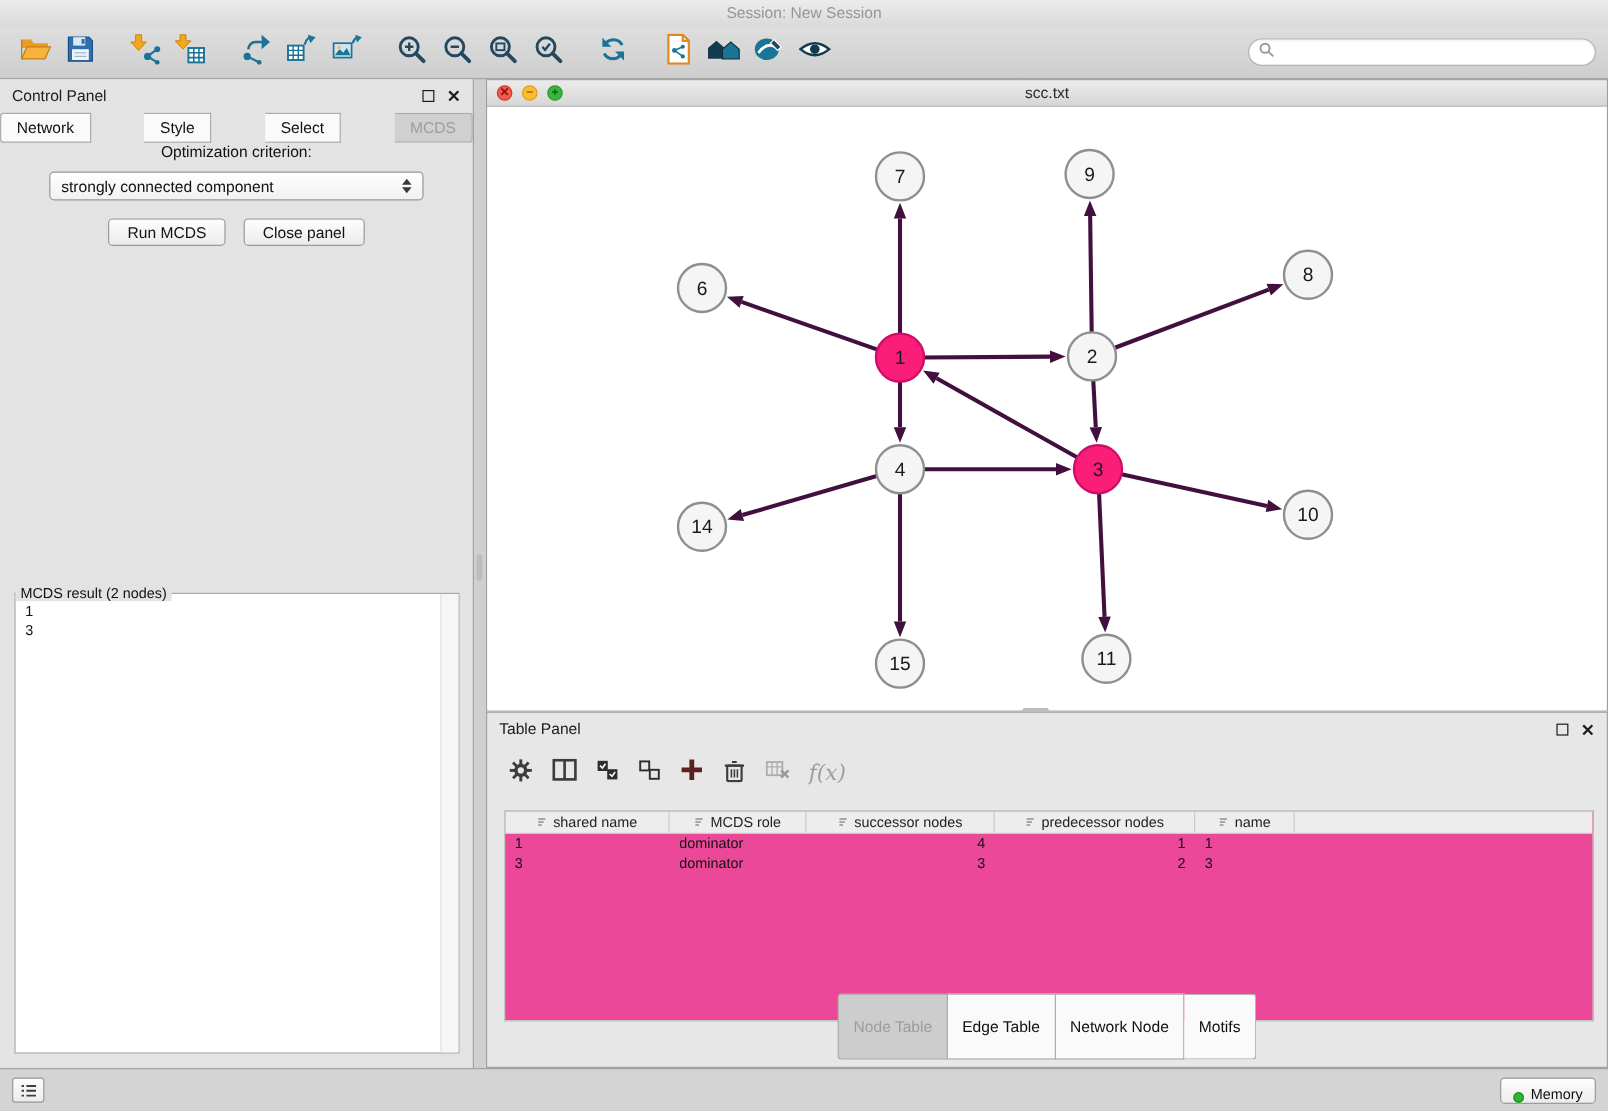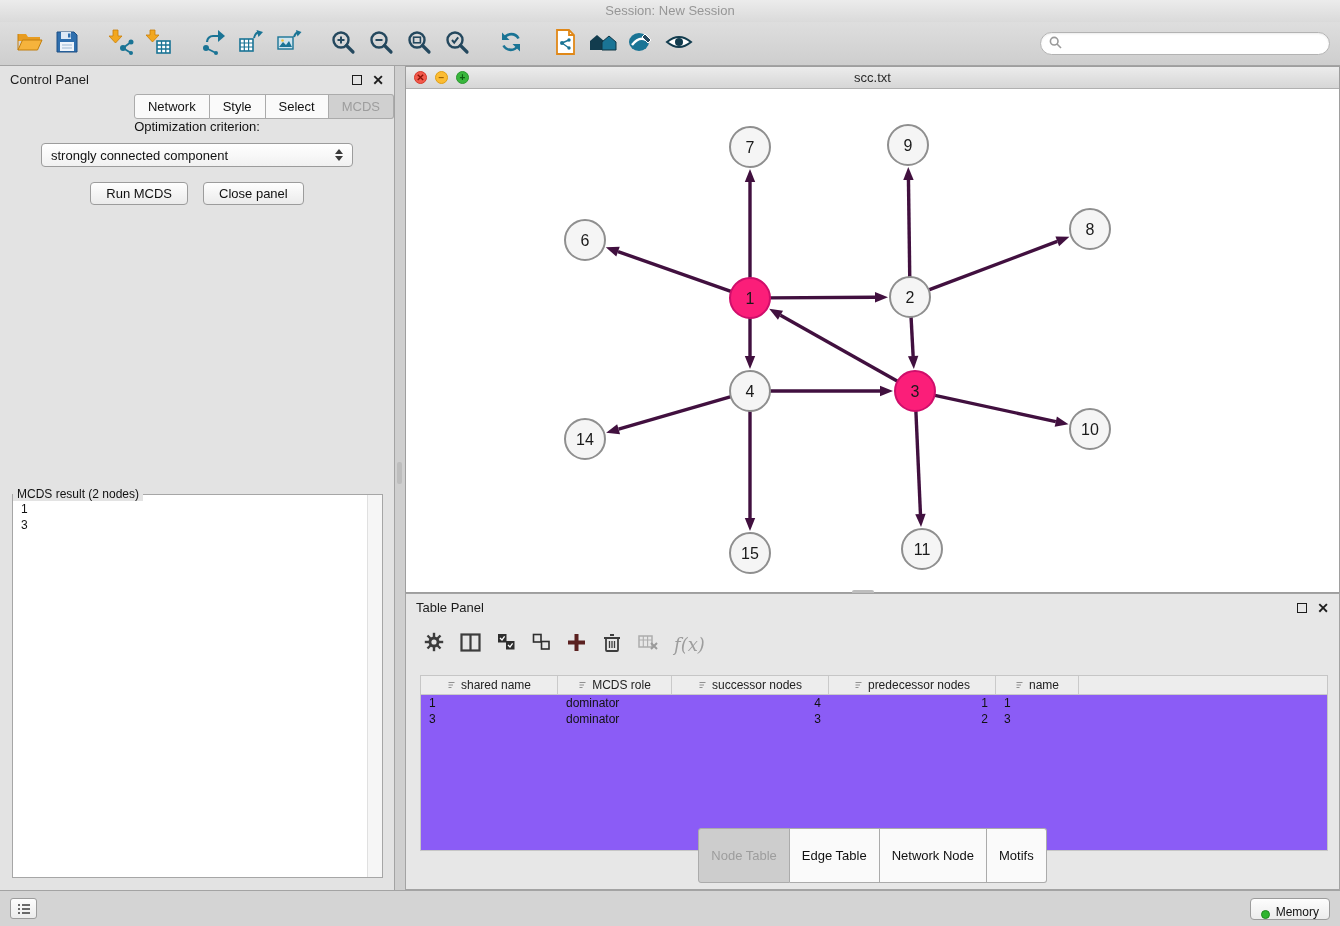--- a/index.html
+++ b/index.html
@@ -25,21 +25,21 @@
 
   
   .panel-header { height:27px; display:flex; align-items:center; padding:0 10px; font-size:13px; color:#1c1c1c; }
   .win-icons { margin-left:auto; display:flex; gap:10px; align-items:center; }
   .float-icon { width:10px; height:10px; border:1.6px solid #1c1c1c; display:inline-block; }
   .close-x { font-size:14px; font-weight:bold; color:#1c1c1c; line-height:10px; }
 
   
   .control-panel { position:absolute; left:0; top:66px; width:395px; height:824px;
     background:#e3e3e3; border-right:1px solid #a3a3a3; }
-  .cp-tabs { display:flex; justify-content:flex-end; margin-top:1px; }
+  .cp-tabs { display:flex; justify-content:space-between; margin-top:1px; }
   .cp-tab { font-size:13px; padding:4px 13px; background:#fafafa; border:1px solid #ababab; border-left:none; color:#111; }
   .cp-tab:first-child { border-left:1px solid #ababab; border-radius:3px 0 0 3px; }
   .cp-tab:last-child { border-radius:0 3px 3px 0; }
   .cp-tab.active { background:#d0d0d0; color:#9d9d9d; }
   .opt-label { text-align:center; font-size:13px; color:#111; }
   .dropdown { margin:9px auto 0; width:312px; height:24px; background:linear-gradient(#ffffff,#f1f1f1);
     border:1px solid #9c9c9c; border-radius:4px; display:flex; align-items:center; padding:0 9px; font-size:13px; color:#111; }
   .dd-arrows { margin-left:auto; display:flex; flex-direction:column; gap:2px; align-items:center; }
   .dd-up { width:0; height:0; border-left:4px solid transparent; border-right:4px solid transparent; border-bottom:5px solid #3a3a3a; }
   .dd-down { width:0; height:0; border-left:4px solid transparent; border-right:4px solid transparent; border-top:5px solid #3a3a3a; }
@@ -64,21 +64,21 @@
   .mac-max { background:#38b63c; border:1px solid #2a972e; color:#0d5f11; }
   .nw-view { position:absolute; left:0; top:22px; right:0; bottom:0; background:#ffffff; }
   #network-svg { position:absolute; left:0; top:0; }
   #network-svg text { font-family:"Liberation Sans", sans-serif; }
 
   
   .table-panel { position:absolute; left:405px; top:593px; width:935px; height:297px;
     background:#e7e7e7; border:1px solid #a3a3a3; }
   .tp-toolbar { position:absolute; left:18px; top:32px; height:36px; display:flex; align-items:center; gap:16px; }
   .fx-label { font-family:"DejaVu Serif", serif; font-style:italic; font-size:18px; color:#9d9d9d; }
-  .tp-table { position:absolute; left:14px; top:81px; width:908px; height:176px; background:#8b5cf6; border:1px solid #c6c6c6; overflow:hidden; }
+  .tp-table { position:absolute; left:14px; top:81px; width:908px; height:176px; background:#ec4899; border:1px solid #c6c6c6; overflow:hidden; }
   .tp-header-row { display:flex; height:19px; background:#ededed; border-bottom:1px solid #cacaca; font-size:12px; color:#222; }
   .tp-hcell { display:flex; align-items:center; justify-content:center; gap:4px; border-right:1px solid #cacaca; }
   .tp-row { display:flex; height:16px; font-size:12px; color:#111; }
   .tp-cell { padding:1px 8px; overflow:hidden; white-space:nowrap; }
   .al { text-align:left; } .ar { text-align:right; }
   .c0 { width:137px; } .c1 { width:114px; } .c2 { width:157px; } .c3 { width:167px; } .c4 { width:83px; }
   .tp-tabs { position:absolute; left:0; right:0; bottom:6px; display:flex; justify-content:center; }
   .tp-tab { font-size:13px; padding:19px 12px; border:1px solid #ababab; border-left:none; background:#fafafa; color:#111; }
   .tp-tab:first-child { border-left:1px solid #ababab; border-radius:3px 0 0 3px; }
   .tp-tab:last-child { border-radius:0 3px 3px 0; }

